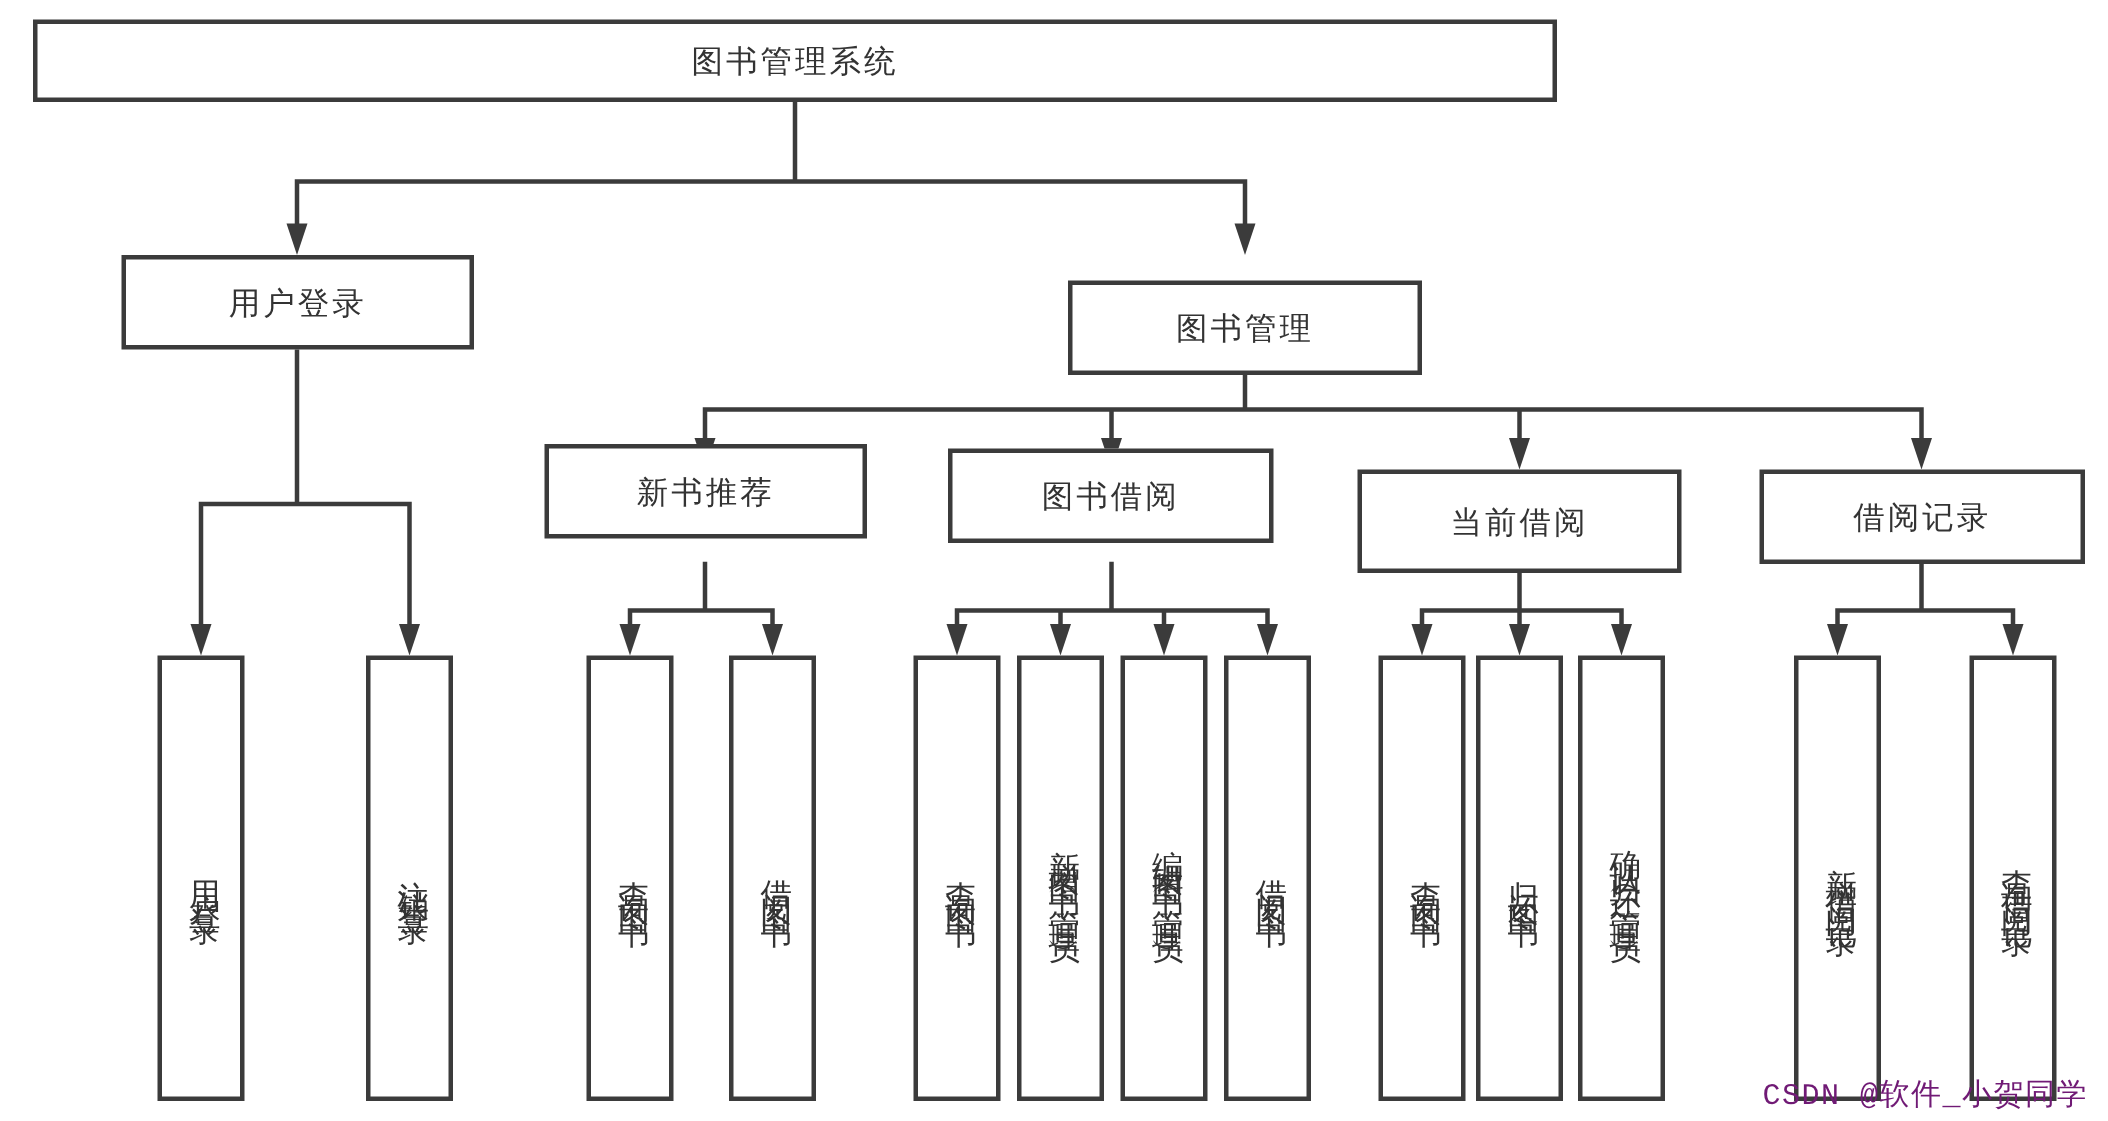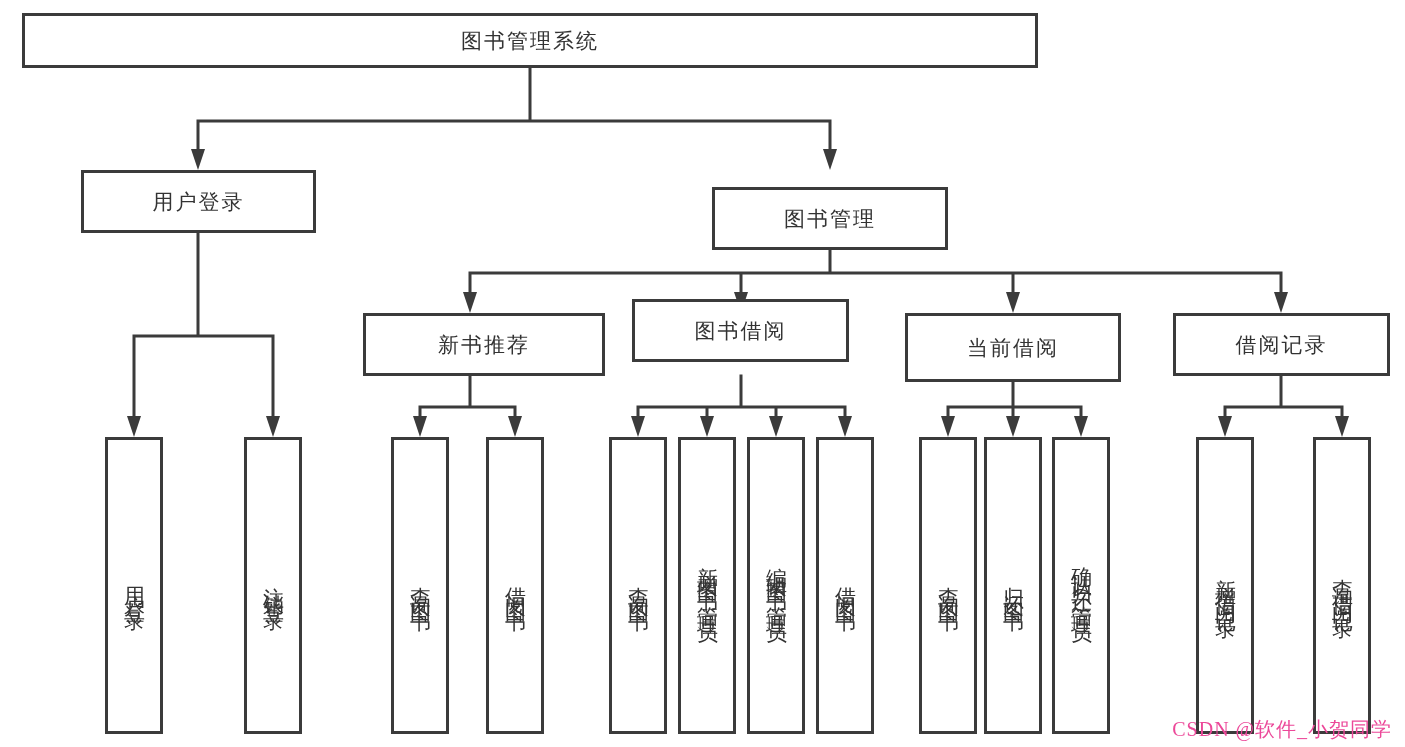--- a/index.html
+++ b/index.html
@@ -1,21 +1,21 @@
 <!DOCTYPE html>
 <html><head>
 <meta charset="utf-8">
 <style>
   html, body { margin: 0; padding: 0; background: #ffffff; }
   .canvas {
     position: relative;
     width: 1405px;
     height: 747px;
     background: #ffffff;
-    font-family: Liberation Serif, serif;
+    font-family: Liberation Mono, monospace;
     color: #333333;
     overflow: hidden;
   }
   svg.connectors {
     position: absolute;
     left: 0; top: 0;
     width: 1405px; height: 747px;
   }
   .node {
     position: absolute;
@@ -36,21 +36,21 @@
     font-size: 21px;
     letter-spacing: 8px;
     line-height: 1;
   }
   .watermark {
     position: absolute;
     right: 13px;
     bottom: 4px;
     font-size: 20px;
     letter-spacing: 1px;
-    color: #ec4899;
+    color: #701a75;
     z-index: 5;
     white-space: nowrap;
   }
 </style>
 </head>
 <body>
 
 <div class="canvas">
 
   <svg class="connectors" viewBox="0 0 1405 747">
@@ -97,21 +97,21 @@
     <span>图书管理系统</span>
   </div>
 
   <div class="node h" style="left:81px; top:170px; width:235px; height:63px;">
     <span>用户登录</span>
   </div>
   <div class="node h" style="left:712px; top:187px; width:236px; height:63px;">
     <span>图书管理</span>
   </div>
 
-  <div class="node h" style="left:363px; top:313px; width:242px; height:63px;">
+  <div class="node h" style="left:363px; top:296px; width:215px; height:63px;">
     <span>新书推荐</span>
   </div>
   <div class="node h" style="left:632px; top:299px; width:217px; height:63px;">
     <span>图书借阅</span>
   </div>
   <div class="node h" style="left:905px; top:313px; width:216px; height:69px;">
     <span>当前借阅</span>
   </div>
   <div class="node h" style="left:1173px; top:313px; width:217px; height:63px;">
     <span>借阅记录</span>

